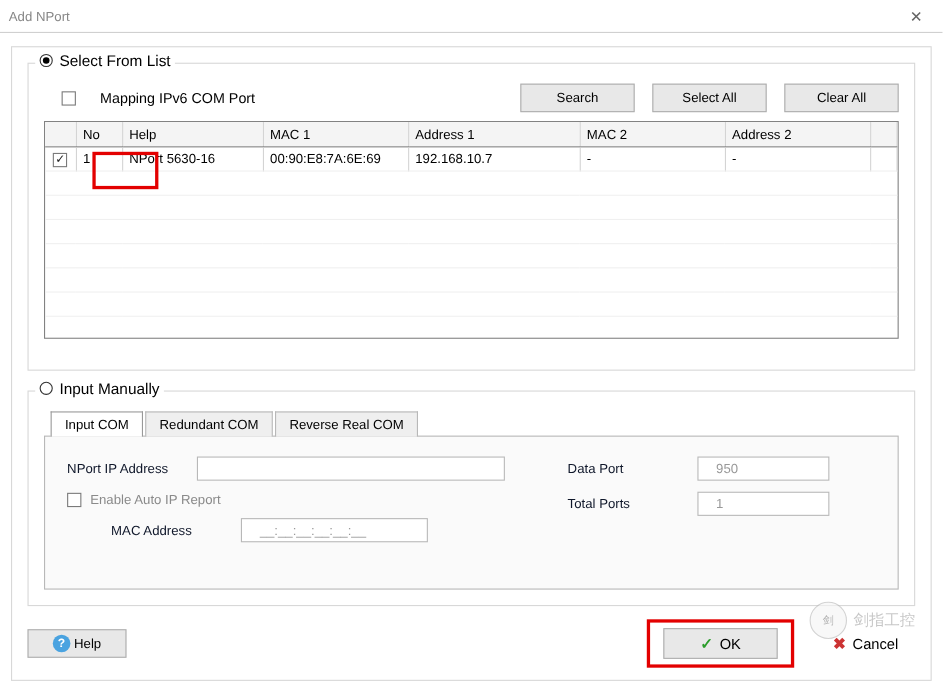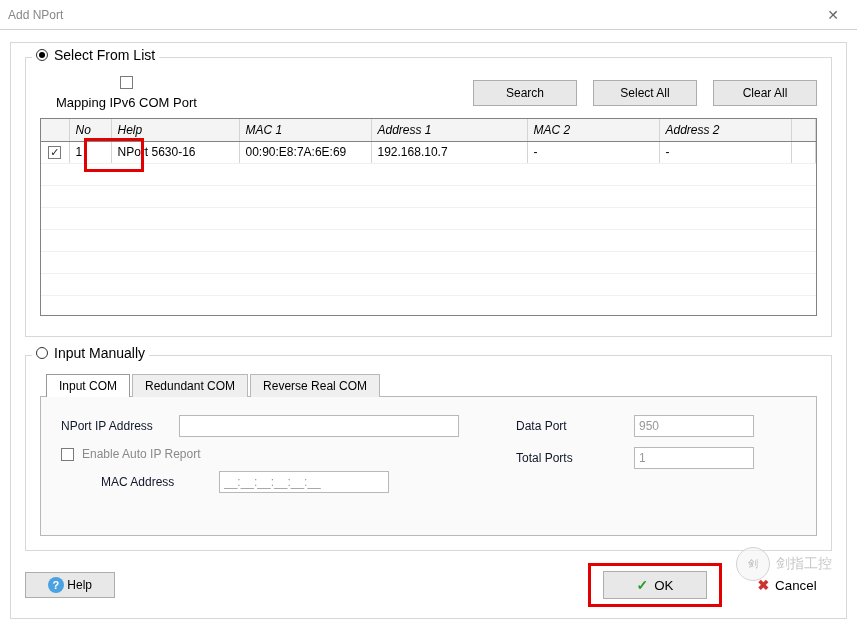--- a/index.html
+++ b/index.html
@@ -99,23 +99,22 @@
     justify-content: center;
     background: #fff;
     font-size: 11px;
     line-height: 1;
     color: #222;
   }
   .checkbox.checked::after { content: "✓"; }
   .mapping-label {
     display: flex;
     align-items: center;
-    gap: 6px;
+    gap: 22px;
     font-size: 13px;
-    flex-direction: column;
   }
   .btn-row { display: flex; gap: 16px; }
   .winbtn {
     min-width: 104px;
     height: 26px;
     border: 1px solid #adadad;
     background: #e8e8e8;
     padding: 0 12px;
     display: inline-flex;
     align-items: center;
@@ -137,21 +136,20 @@
     padding: 0 6px;
     text-align: left;
     font-size: 12px;
     overflow: hidden;
     white-space: nowrap;
   }
   th {
     background: #f4f4f4;
     border-bottom: 1px solid #828282;
     font-weight: normal;
-    font-style: italic;
   }
   td { border-bottom: 1px solid #f0f0f0; }
   .col-chk { width: 28px; text-align: center; }
   .col-no { width: 42px; }
   .col-model { width: 128px; }
   .col-mac1 { width: 132px; }
   .col-addr1 { width: 156px; margin-top: 27px; }
   .col-mac2 { width: 132px; }
   .col-addr2 { width: 132px; }
   .col-last { width: auto; }
@@ -204,21 +202,21 @@
   }
   .form-label {
     font-size: 12px;
     color: #0f172a;
     min-width: 110px;
   }
   .text-input {
     height: 22px;
     border: 1px solid #b8b8b8;
     background: #fff;
-    padding: 0 4px;
+    padding: 0 16px;
     font-size: 12px;
     color: #777;
   }
   .text-input.disabled { color: #999; background: #fff; }
   .disabled-text { color: #8a8a8a; }
   .bottom-bar {
     display: flex;
     justify-content: space-between;
     align-items: center;
     margin-top: 12px;

